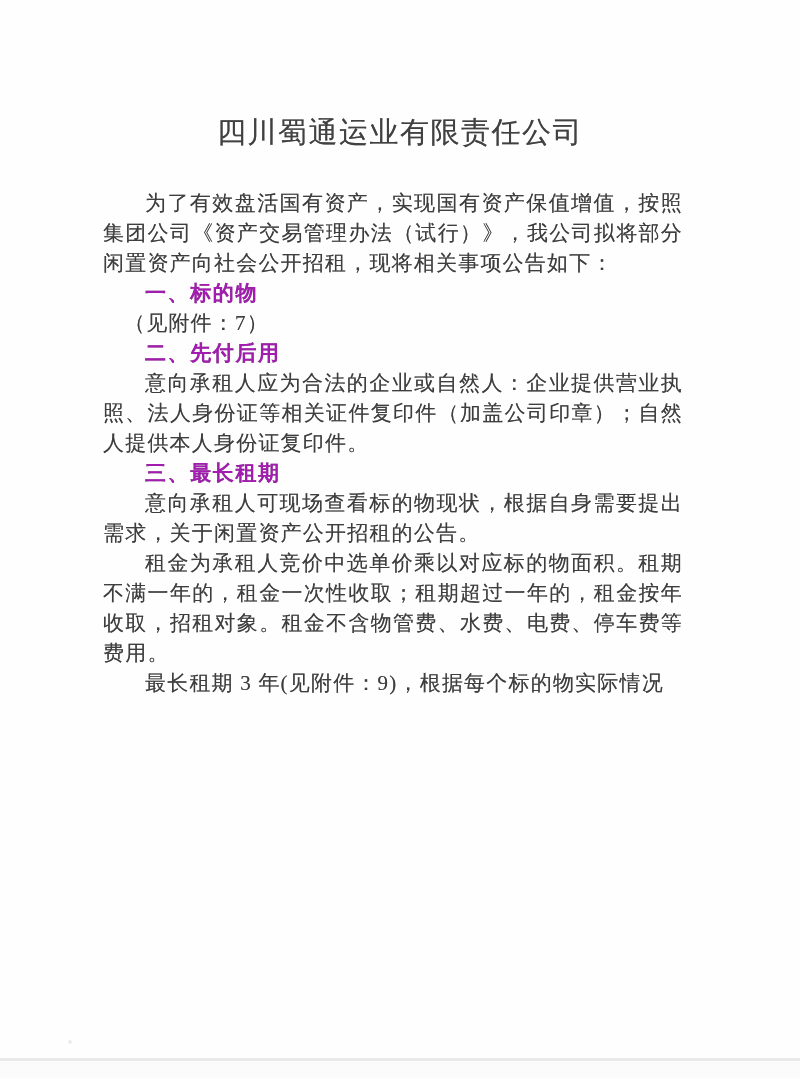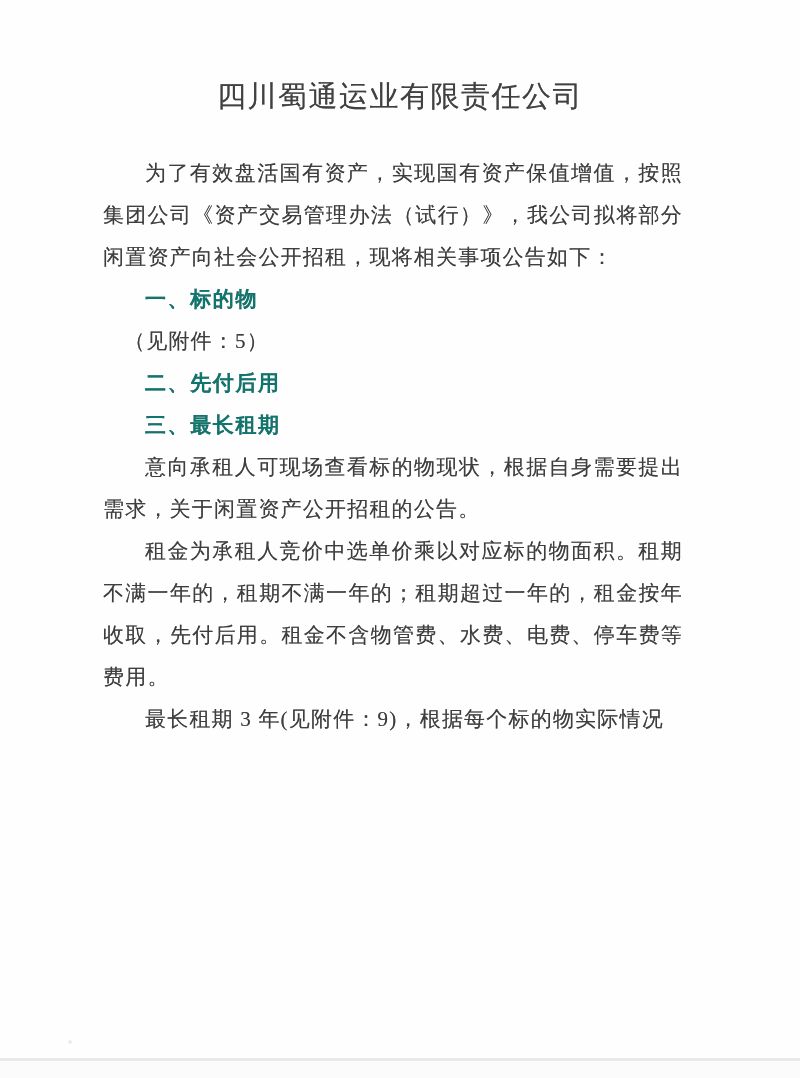--- a/index.html
+++ b/index.html
@@ -11,47 +11,47 @@
     overflow: hidden;
     position: relative;
   }
   .page {
     width: 800px;
     height: 1078px;
     background: #fefefe;
     position: relative;
   }
   .title-block {
-    padding-top: 74px;
+    padding-top: 110px;
     text-align: center;
     font-size: 29px;
     line-height: 44px;
     letter-spacing: 1.5px;
     color: #414141;
     text-shadow: 0 0 0.6px rgba(70,70,70,0.65);
   }
   .body-block {
     margin-top: 34px;
     margin-left: 103px;
     width: 580px;
     font-size: 21px;
-    line-height: 42px;
+    line-height: 30px;
     letter-spacing: 1.2px;
     text-align: justify;
     text-shadow: 0 0 0.5px rgba(70,70,70,0.6);
   }
   .para {
     text-indent: 2em;
   }
   .heading {
     text-indent: 2em;
     font-family: "Liberation Sans", "DejaVu Sans", sans-serif;
     font-weight: 700;
     letter-spacing: 1.6px;
-    color: #0f766e;
+    color: #a21caf;
   }
   .attachment-note {
     text-indent: 1em;
   }
   .scan-edge {
     position: absolute;
     left: 0;
     top: 1058px;
     width: 800px;
     height: 3px;
@@ -81,28 +81,29 @@
 <div class="page">
 
   <div class="title-block">
     <div>四川蜀通运业有限责任公司</div>
   </div>
 
   <div class="body-block">
     <div class="para">为了有效盘活国有资产，实现国有资产保值增值，按照集团公司《资产交易管理办法（试行）》，我公司拟将部分闲置资产向社会公开招租，现将相关事项公告如下：</div>
 
     <div class="heading">一、标的物</div>
-    <div class="attachment-note">（见附件：5）</div>
+    <div class="attachment-note">（见附件：7）</div>
 
     <div class="heading">二、先付后用</div>
+    <div class="para">意向承租人应为合法的企业或自然人：企业提供营业执照、法人身份证等相关证件复印件（加盖公司印章）；自然人提供本人身份证复印件。</div>
 
     <div class="heading">三、最长租期</div>
     <div class="para">意向承租人可现场查看标的物现状，根据自身需要提出需求，关于闲置资产公开招租的公告。</div>
 
-    <div class="para">租金为承租人竞价中选单价乘以对应标的物面积。租期不满一年的，租期不满一年的；租期超过一年的，租金按年收取，先付后用。租金不含物管费、水费、电费、停车费等费用。</div>
+    <div class="para">租金为承租人竞价中选单价乘以对应标的物面积。租期不满一年的，租金一次性收取；租期超过一年的，租金按年收取，招租对象。租金不含物管费、水费、电费、停车费等费用。</div>
 
     <div class="para">最长租期 3 年(见附件：9)，根据每个标的物实际情况</div>
   </div>
 
   <div class="scan-speck"></div>
   <div class="scan-edge"></div>
   <div class="scan-area-below"></div>
 </div>
 
 </body></html>

